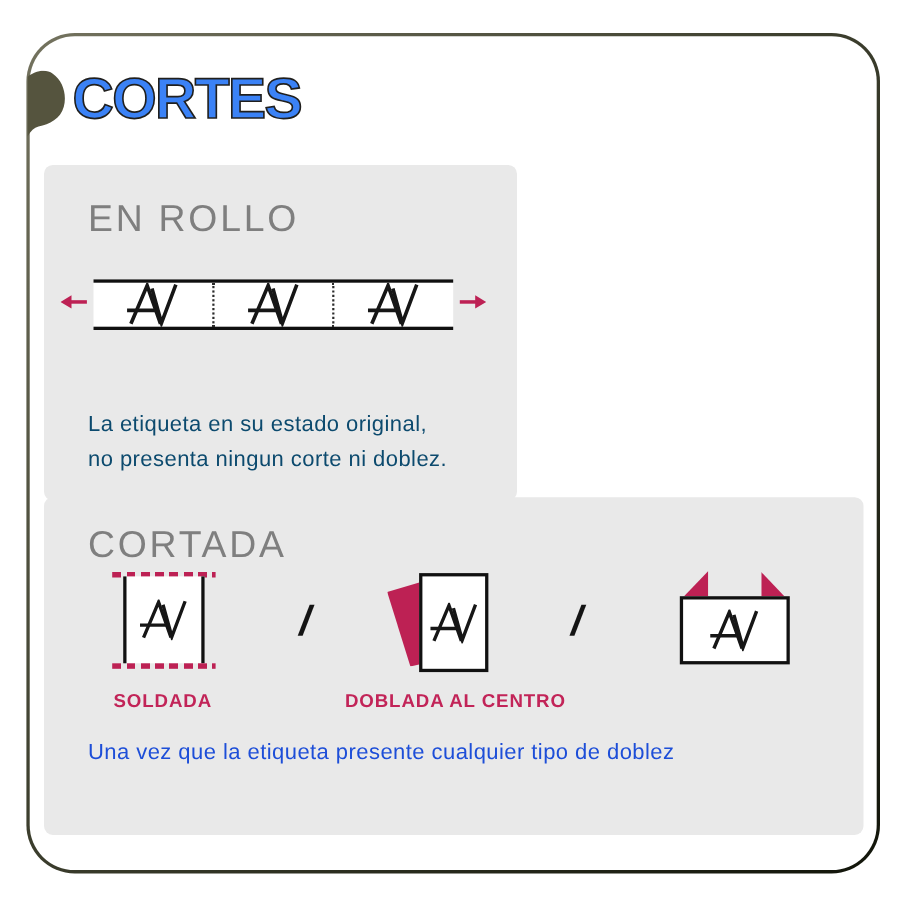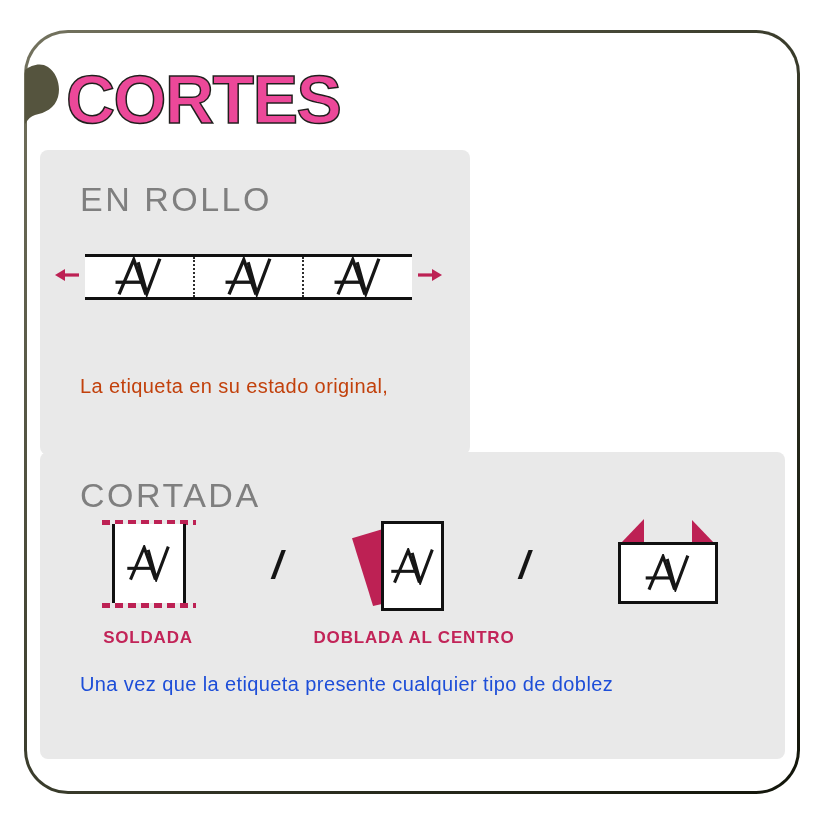--- a/index.html
+++ b/index.html
@@ -11,32 +11,32 @@
   .frame { position:absolute; left:24px; top:30px; width:776px; height:764px;
     border-radius:44px; background:linear-gradient(135deg,#74735f 0%,#3e402f 45%,#12150a 100%);
     padding:3px; }
   .frame-inner { width:100%; height:100%; border-radius:41px; background:#fff; }
 
   
   .tab { position:absolute; left:25px; top:64px; z-index:3; }
 
   
   .title { position:absolute; left:66px; top:60px; z-index:4;
-    font-size:68px; font-weight:800; letter-spacing:-1.5px; color:#ec4899;
+    font-size:52px; font-weight:800; letter-spacing:-1.5px; color:#3b82f6;
     -webkit-text-stroke:1.5px #201f1d; }
 
   
   .card { position:absolute; background:#e9e9e9; border-radius:8px; z-index:2; }
   .card-roll { left:40px; top:150px; width:430px; height:305px; }
   .card-cut  { left:40px; top:452px; width:745px; height:307px; }
   .card-heading { position:absolute; left:40px; font-size:34px; font-weight:400;
     letter-spacing:2.5px; color:#7f7f7f; }
   .card-roll .card-heading { top:30px; }
   .card-cut  .card-heading { top:24px; }
-  .card-desc { position:absolute; left:40px; font-size:20px; color:#c2410c;
+  .card-desc { position:absolute; left:40px; font-size:20px; color:#0c4a6e;
     letter-spacing:0.4px; line-height:32px; }
   .card-roll .card-desc { top:220px; }
   .card-cut  .card-desc { top:216px; color:#1d4ed8; }
 
   
   .strip-wrap { position:absolute; left:45px; top:104px; width:327px; height:46px; }
   .strip { position:absolute; left:0; top:0; width:327px; height:46px; background:#fff;
     border-top:3px solid #101010; border-bottom:3px solid #101010; display:flex; }
   .strip-cell { flex:1; display:flex; align-items:center; justify-content:center; }
   .strip-cell + .strip-cell { border-left:2px dotted #2c2c2c; }
@@ -136,20 +136,21 @@
       <span class="arrow right">
         <svg width="25" height="14" viewBox="0 0 25 14">
           <polygon points="0,7 10,1 10,13" fill="#bd2154"></polygon>
           <rect x="8" y="5.4" width="16" height="3.2" fill="#bd2154"></rect>
         </svg>
       </span>
     </div>
 
     <p class="card-desc">
       <span>La etiqueta en su estado original,</span><br>
+      <span>no presenta ningun corte ni doblez.</span>
     </p>
   </section>
 
   <section class="card card-cut">
     <h2 class="card-heading">CORTADA</h2>
 
     <div class="fig fig-soldada">
       <div class="dash-line dash-top"></div>
       <div class="weld-box">
         <svg class="mono" width="44" height="37" viewBox="0 0 54 46">

